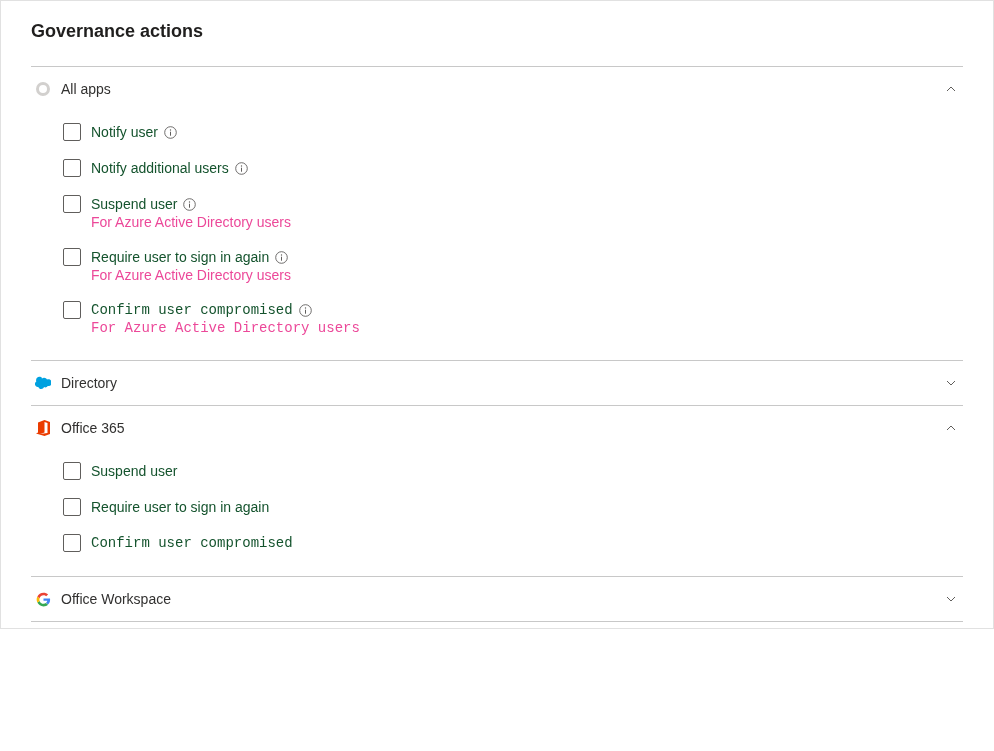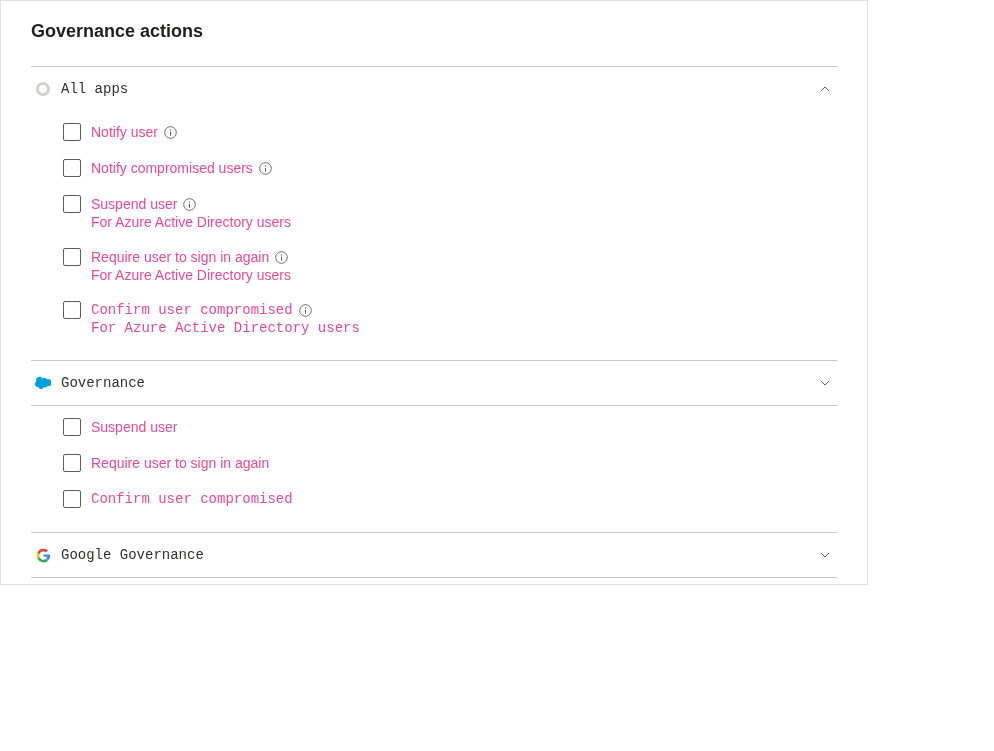--- a/index.html
+++ b/index.html
@@ -7,21 +7,21 @@
       margin: 0;
       padding: 0;
     }
     body {
       font-family: "Segoe UI", -apple-system, BlinkMacSystemFont, sans-serif;
       background: #fff;
       color: #323130;
       font-size: 14px;
     }
     .panel {
-      width: 868px;
+      width: 994px;
       border: 1px solid #e1e1e1;
       padding: 20px 30px 6px 30px;
     }
     .page-title {
       font-size: 18px;
       font-weight: 600;
       color: #201f1e;
       margin-bottom: 24px;
     }
     .top-divider {
@@ -30,21 +30,20 @@
       margin-bottom: 0;
     }
     .section {
       border-bottom: 1px solid #c8c8c8;
     }
     .section-header {
       display: flex;
       align-items: center;
       padding: 14px 6px 14px 4px;
       cursor: pointer;
-      font-family: Liberation Mono, monospace;
     }
     .section-icon {
       width: 16px;
       height: 16px;
       display: flex;
       align-items: center;
       justify-content: center;
       margin-right: 10px;
       flex-shrink: 0;
     }
@@ -86,21 +85,21 @@
     .option-text {
       display: flex;
       flex-direction: column;
     }
     .option-label-line {
       display: flex;
       align-items: center;
       line-height: 18px;
     }
     .option-label {
-      color: #ec4899;
+      color: #14532d;
     }
     .info-icon {
       width: 13px;
       height: 13px;
       margin-left: 6px;
       display: inline-flex;
       align-items: center;
       justify-content: center;
       color: #605e5c;
     }
@@ -173,21 +172,21 @@
                   <rect x="6" y="5.7" width="1" height="4" fill="currentColor"></rect>
                 </svg>
             </span>
           </div>
         </div>
       </div>
       <div class="option-row">
         <div class="checkbox"></div>
         <div class="option-text">
           <div class="option-label-line">
-            <span class="option-label">Notify compromised users</span>
+            <span class="option-label">Notify additional users</span>
             <span class="info-icon">
               <svg width="13" height="13" viewBox="0 0 13 13">
                   <circle cx="6.5" cy="6.5" r="5.8" fill="none" stroke="currentColor" stroke-width="0.9"></circle>
                   <circle cx="6.5" cy="4" r="0.7" fill="currentColor"></circle>
                   <rect x="6" y="5.7" width="1" height="4" fill="currentColor"></rect>
                 </svg>
             </span>
           </div>
         </div>
       </div>
@@ -243,30 +242,43 @@
   </div>
 
 
   <div class="section">
     <div class="section-header">
       <span class="section-icon icon-salesforce">
         <svg width="18" height="14" viewBox="0 0 18 14">
             <path fill="#00A1E0" d="M7.5 2.5c.7-.8 1.7-1.3 2.8-1.3 1.4 0 2.6.8 3.2 2 .5-.2 1-.3 1.6-.3 2.1 0 3.8 1.7 3.8 3.8s-1.7 3.8-3.8 3.8c-.3 0-.5 0-.8-.1-.5 1-1.5 1.6-2.7 1.6-.5 0-1-.1-1.4-.4-.5 1.3-1.8 2.2-3.2 2.2-1.5 0-2.8-1-3.3-2.4-.2 0-.4.1-.6.1-1.8 0-3.2-1.5-3.2-3.3 0-1.2.6-2.2 1.6-2.8-.2-.5-.3-1-.3-1.5C1.2 1.7 2.9 0 5 0c1.2 0 2.3.6 3 1.5"></path>
           </svg>
       </span>
-      <span class="section-label">Governance</span>
+      <span class="section-label">Directory</span>
       <span class="chevron">
         <svg width="12" height="12" viewBox="0 0 12 12" fill="none">
             <path d="M2 4 L6 8 L10 4" stroke="currentColor" stroke-width="1"></path>
           </svg>
       </span>
     </div>
   </div>
 
   <div class="section">
+    <div class="section-header">
+      <span class="section-icon">
+        <svg class="icon-office" viewBox="0 0 14 16">
+            <path fill="#EB3C00" d="M8.5 0 L2 2.5 L2 12.5 L0 13.5 L8.5 16 L14 14 L14 2 Z M8.5 2 L11.5 3 L11.5 13 L4 14 L8.5 12.5 Z"></path>
+          </svg>
+      </span>
+      <span class="section-label">Office 365</span>
+      <span class="chevron">
+        <svg width="12" height="12" viewBox="0 0 12 12" fill="none">
+            <path d="M2 8 L6 4 L10 8" stroke="currentColor" stroke-width="1"></path>
+          </svg>
+      </span>
+    </div>
     <div class="section-body">
       <div class="option-row">
         <div class="checkbox"></div>
         <div class="option-text">
           <div class="option-label-line">
             <span class="option-label">Suspend user</span>
           </div>
         </div>
       </div>
       <div class="option-row">
@@ -291,21 +303,21 @@
   <div class="section">
     <div class="section-header">
       <span class="section-icon">
         <svg class="icon-google" viewBox="0 0 48 48">
             <path fill="#4285F4" d="M45.1 24.5c0-1.6-.1-2.7-.4-3.9H24v7.1h12.1c-.2 2-1.6 5-4.5 7l6.9 5.4c4.2-3.9 6.6-9.5 6.6-15.6z"></path>
             <path fill="#34A853" d="M24 46c5.9 0 10.9-2 14.5-5.3l-6.9-5.4c-1.9 1.3-4.3 2.2-7.6 2.2-5.8 0-10.7-3.8-12.5-9.1l-7.1 5.5C7.9 41 15.4 46 24 46z"></path>
             <path fill="#FBBC05" d="M11.5 28.4c-.5-1.3-.7-2.8-.7-4.4s.3-3 .7-4.4l-7.1-5.5C2.9 17.1 2 20.4 2 24s.9 6.9 2.4 9.9l7.1-5.5z"></path>
             <path fill="#EA4335" d="M24 10.5c4.1 0 6.9 1.8 8.5 3.3l6.2-6.1C34.9 4.2 29.9 2 24 2 15.4 2 7.9 7 4.4 14.1l7.1 5.5c1.8-5.3 6.7-9.1 12.5-9.1z"></path>
           </svg>
       </span>
-      <span class="section-label">Google Governance</span>
+      <span class="section-label">Office Workspace</span>
       <span class="chevron">
         <svg width="12" height="12" viewBox="0 0 12 12" fill="none">
             <path d="M2 4 L6 8 L10 4" stroke="currentColor" stroke-width="1"></path>
           </svg>
       </span>
     </div>
   </div>
 
 </div>
 

